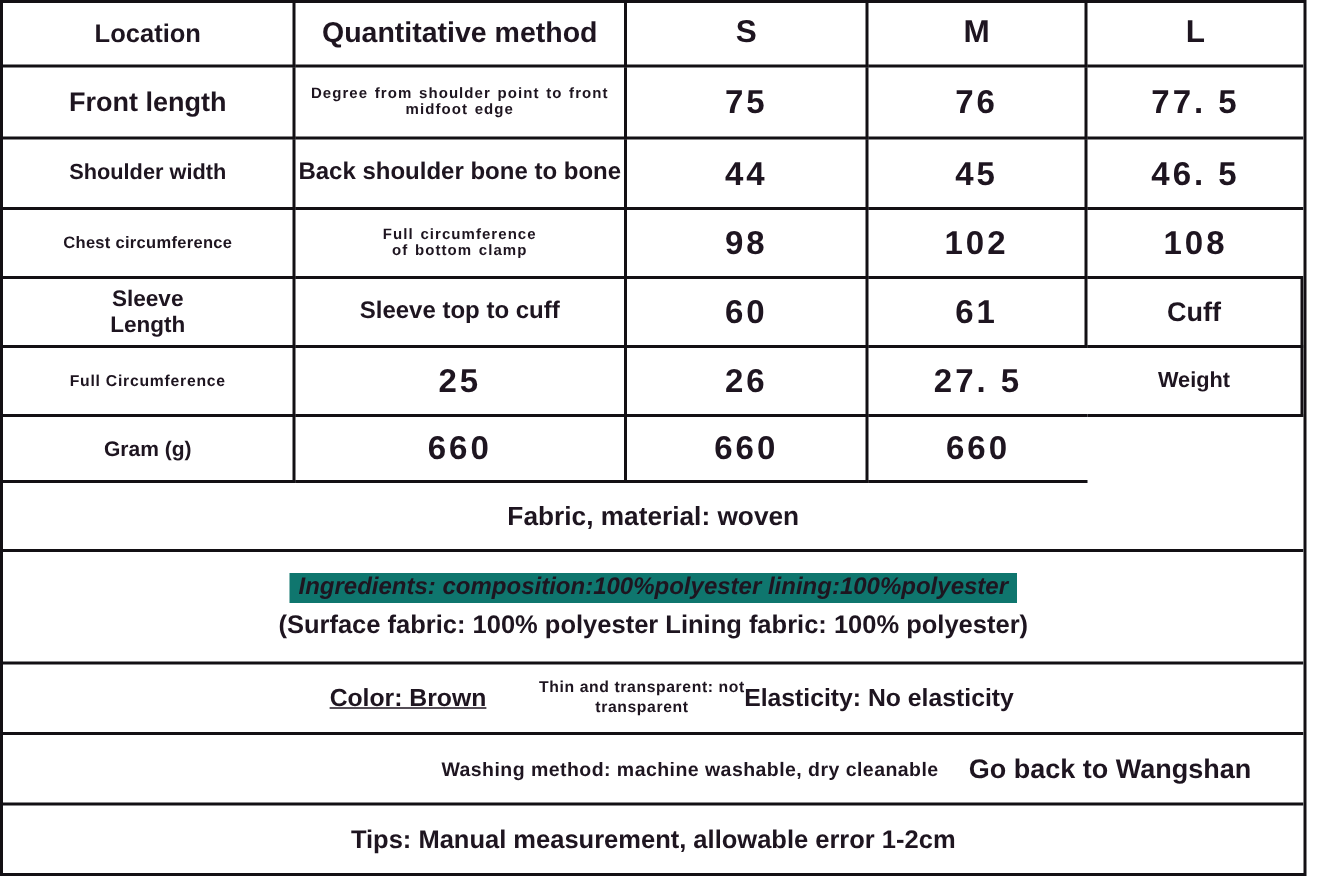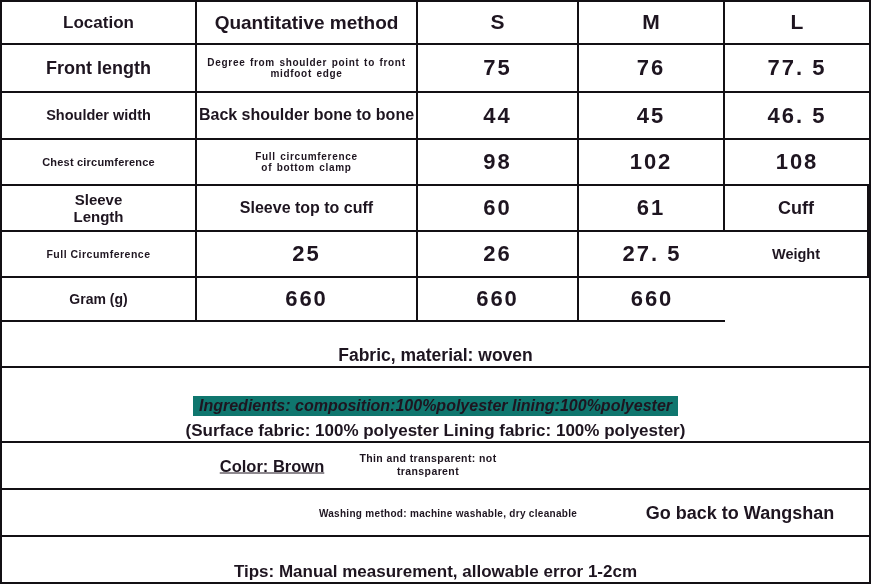--- a/index.html
+++ b/index.html
@@ -33,36 +33,36 @@
   .lab-sm  { font-size:11px; letter-spacing:.2px; }
   .lab-two { font-size:15px; }
   .met-lg  { font-size:16px; }
   .met-md  { font-size:14px; }
   .met-sm  { font-size:10px; letter-spacing:.7px; word-spacing:1px; }
   .met-xs  { font-size:10.5px; letter-spacing:.5px; }
   .two-line span { display:block; }
   
   .info-row {
     border-bottom:2px solid #131014; box-sizing:border-box; position:relative;
-    display:flex; flex-direction:column; align-items:center; justify-content:flex-end;
+    display:flex; flex-direction:column; align-items:center; justify-content:center;
     text-align:center; font-weight:bold;
   }
   .row-fabric { height:46px; font-size:17.5px; }
   .row-ingredients { height:75px; }
   .ing1 { font-size:16px; background:#0f766e; padding:1px 6px;font-style:italic; }
   .ing2 { font-size:17px; margin-top:5px; }
   .row-color { height:47px; }
   .row-wash  { height:47px; }
   .row-tips  { height:45px; border-bottom:none; font-size:17px; }
   .pos { position:absolute; top:50%; transform:translate(-50%,-50%); white-space:nowrap; }
   .color-label      { left:270px; font-size:16.5px;text-decoration:underline; }
   .transparency     { left:426px; font-size:10.5px; letter-spacing:.4px; width:150px;
                       white-space:normal; line-height:1.3; }
   .elasticity-label { left:584px; font-size:16.5px; }
-  .washing-label    { left:446px; font-size:10px; letter-spacing:.3px; }
+  .washing-label    { left:458px; font-size:13px; letter-spacing:.3px; }
   .brand-label      { left:738px; font-size:18px; }
 </style>
 </head>
 <body>
 
 <div id="stage">
   <div id="sheet">
 
     <div class="size-grid">
 
@@ -122,20 +122,21 @@
     </div>
 
     <div class="info-row row-ingredients">
       <span class="ing1">Ingredients: composition:100%polyester lining:100%polyester</span>
       <span class="ing2">(Surface fabric: 100% polyester Lining fabric: 100% polyester)</span>
     </div>
 
     <div class="info-row row-color">
       <span class="pos color-label">Color: Brown</span>
       <span class="pos transparency">Thin and transparent: not transparent</span>
+      <span class="pos elasticity-label">Elasticity: No elasticity</span>
     </div>
 
     <div class="info-row row-wash">
       <span class="pos washing-label">Washing method: machine washable, dry cleanable</span>
       <span class="pos brand-label">Go back to Wangshan</span>
     </div>
 
     <div class="info-row row-tips">
       <span>Tips: Manual measurement, allowable error 1-2cm</span>
     </div>

